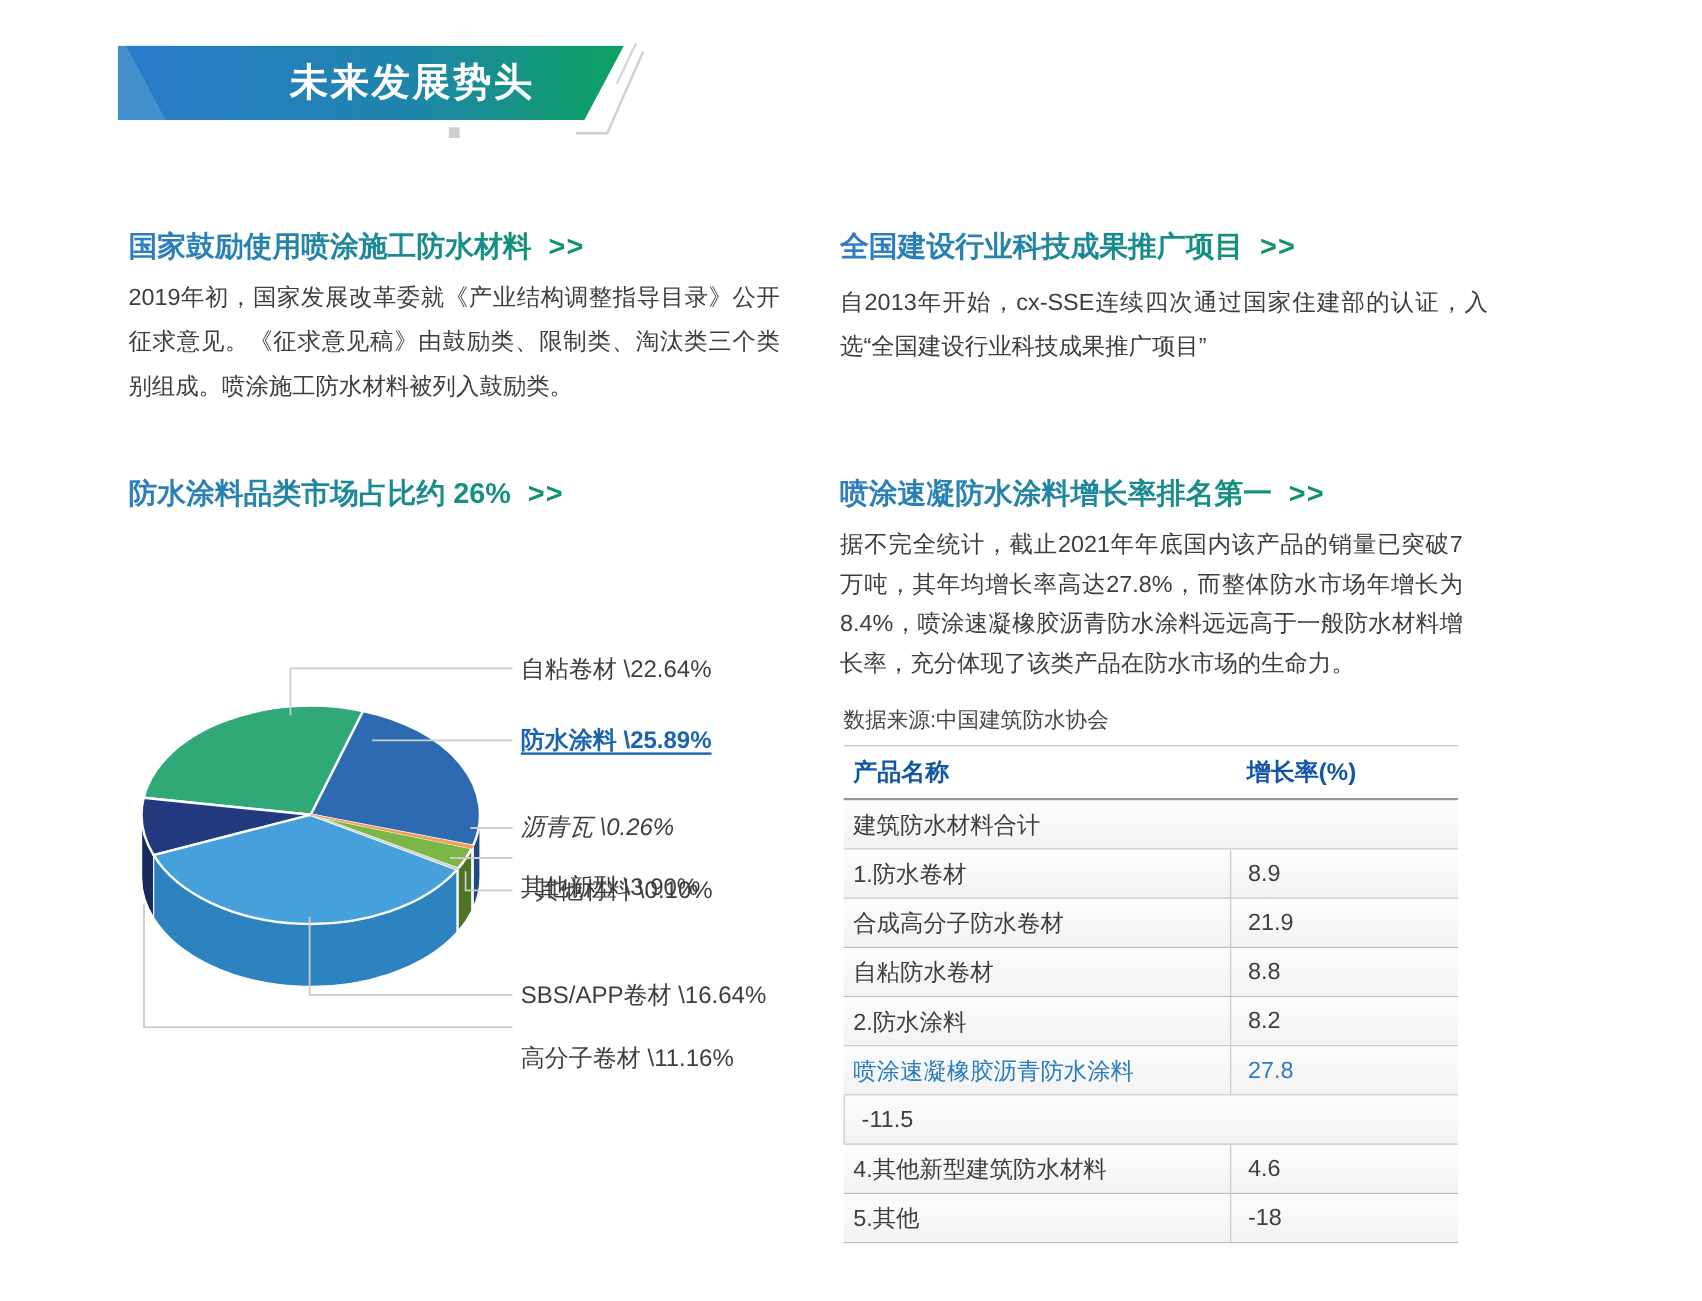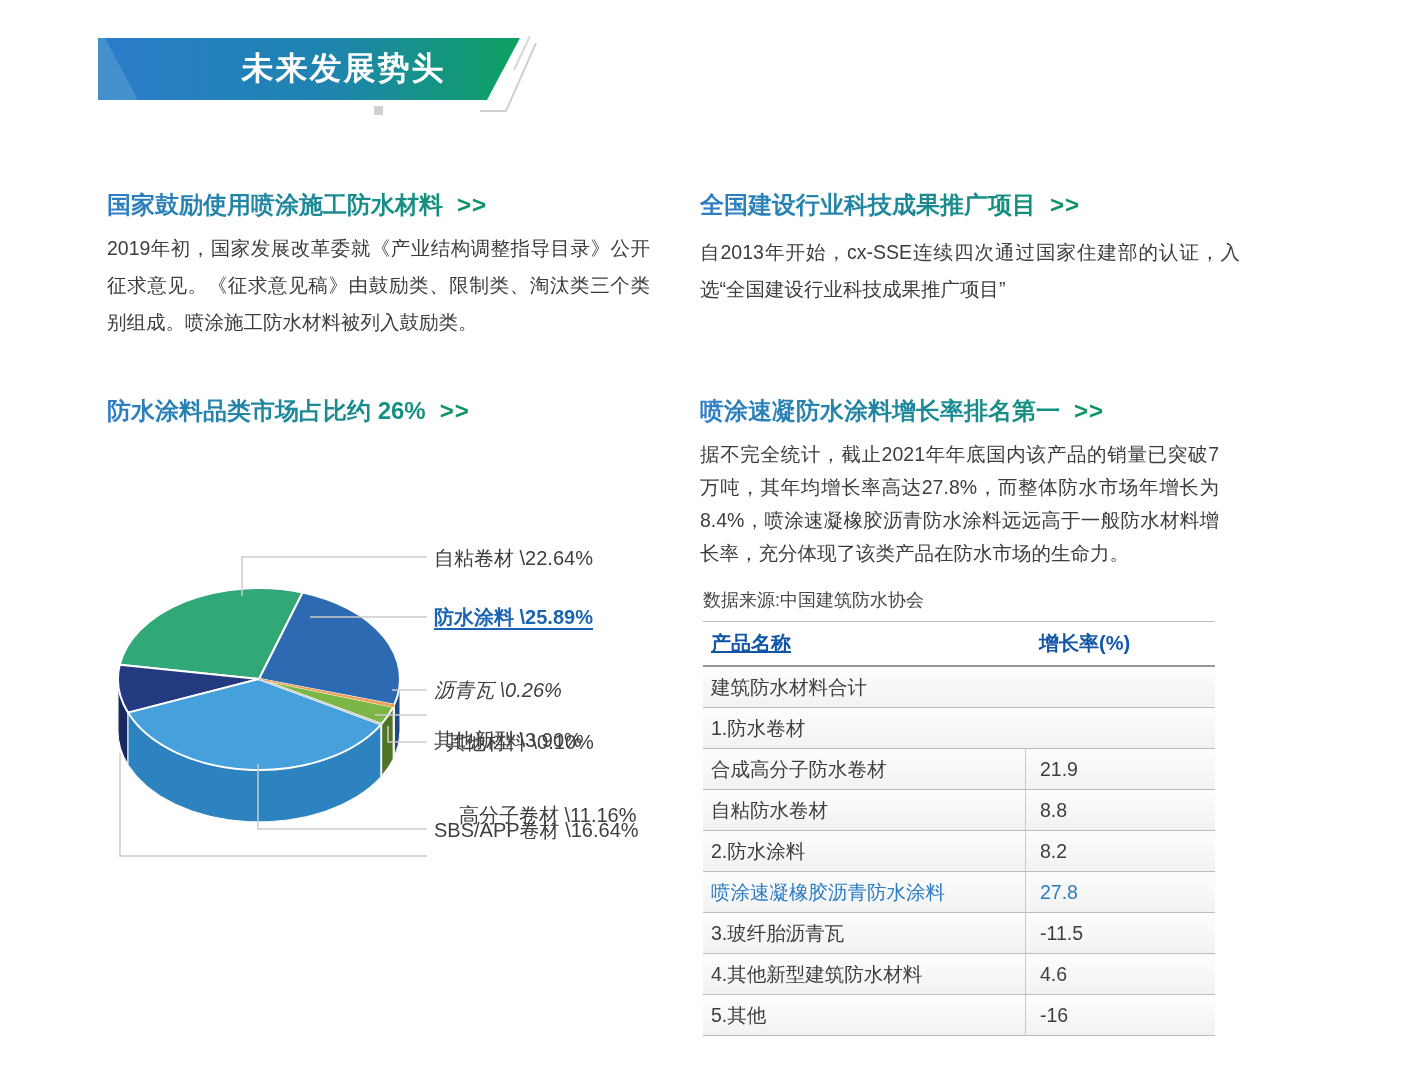--- a/index.html
+++ b/index.html
@@ -34,21 +34,21 @@
     border-top:1px solid #bdbdbd; border-bottom:2px solid #969696;
     box-shadow:0 5px 0 -3px #cccccc; font-size:20px; font-weight:700; color:#1155a6; }
   .t-row { display:flex; height:41px; align-items:center;
     border-bottom:1px solid #bcbcbc;
     background:linear-gradient(180deg,#fdfdfd,#f2f2f2);
     font-size:19.5px; color:#3e3e3e; }
   .t-name { flex:0 0 322px; padding-left:8px; white-space:nowrap; overflow:hidden; }
   .t-val  { flex:1; padding-left:14px; }
   .t-row .t-val { border-left:1px solid #c9c9c9; height:100%; display:flex; align-items:center; }
   .t-row.hl { color:#2a7cc2; }
-  .t-header .t-name { padding-left:8px;text-decoration:underline; }
+  .t-header .t-name { padding-left:8px; }
 
   
   .pie-label { position:absolute; font-size:20px; color:#3e3e3e; white-space:nowrap; height:22px; line-height:22px; }
   .pie-label.emph { color:#1b64b1; font-weight:700; text-decoration:underline; text-underline-offset:4px; }
 
   svg#pie-layer { position:absolute; left:0; top:0; pointer-events:none; }
 </style>
 </head>
 <body>
 
@@ -83,48 +83,48 @@
   <div class="t-header">
     <div class="t-name">产品名称</div>
     <div class="t-val">增长率(%)</div>
   </div>
   <div id="t-body">
       <div class="t-row">
         <div class="t-name">建筑防水材料合计</div>
       </div>
       <div class="t-row">
         <div class="t-name">1.防水卷材</div>
+        <div class="t-val">8.9</div>
       </div>
       <div class="t-row">
         <div class="t-name">合成高分子防水卷材</div>
         <div class="t-val">21.9</div>
       </div>
       <div class="t-row">
         <div class="t-name">自粘防水卷材</div>
         <div class="t-val">8.8</div>
       </div>
       <div class="t-row">
         <div class="t-name">2.防水涂料</div>
         <div class="t-val">8.2</div>
       </div>
       <div class="t-row hl">
         <div class="t-name">喷涂速凝橡胶沥青防水涂料</div>
         <div class="t-val">27.8</div>
       </div>
       <div class="t-row">
-        <div class="t-name">3.玻纤胎沥青瓦</div>
         <div class="t-val">-11.5</div>
       </div>
       <div class="t-row">
         <div class="t-name">4.其他新型建筑防水材料</div>
         <div class="t-val">4.6</div>
       </div>
       <div class="t-row">
         <div class="t-name">5.其他</div>
-        <div class="t-val">-16</div>
+        <div class="t-val">-18</div>
       </div>
     </div>
 </div>
 
 <svg id="pie-layer" width="1418" height="1084" viewBox="0 0 1418 1084">
     <path d="M 480,111 L 506,111 L 536,43" fill="none" stroke="#d0d0d0" stroke-width="2"></path>
     <path d="M 530,36 L 514,70" fill="none" stroke="#d8d8d8" stroke-width="2"></path>
     <path d="M 118.0,679.0 A 141,91 0 0 0 128.0,712.6 l 0,52 A 141,91 0 0 1 118.0,731.0 Z" fill="#18295e" stroke="#ffffff" stroke-width="1"></path>
     <path d="M 128.0,712.6 A 141,91 0 0 0 381.0,724.6 l 0,52 A 141,91 0 0 1 128.0,764.6 Z" fill="#2d83c0" stroke="#ffffff" stroke-width="1"></path>
     <path d="M 394.2,704.8 A 141,91 0 0 0 400.0,679.0 l 0,52 A 141,91 0 0 1 394.2,756.8 Z" fill="#1d4b85" stroke="#ffffff" stroke-width="1"></path>
@@ -142,18 +142,18 @@
     <polyline points="242,596 242,557 427,557" fill="none" stroke="#cbcbcb" stroke-width="1.5"></polyline>
     <polyline points="120,753 120,856 427,856" fill="none" stroke="#cbcbcb" stroke-width="1.5"></polyline>
     <polyline points="258,764 258,829 427,829" fill="none" stroke="#cbcbcb" stroke-width="1.5"></polyline>
     <polyline points="388,726 388,742 427,742" fill="none" stroke="#cbcbcb" stroke-width="1.5"></polyline>
     <polyline points="375,715 427,715" fill="none" stroke="#cbcbcb" stroke-width="1.5"></polyline>
     <polyline points="392,690 427,690" fill="none" stroke="#cbcbcb" stroke-width="1.5"></polyline>
   </svg>
 <div id="pie-labels">
     <div class="pie-label emph" style="left: 434px; top: 606px;">防水涂料 \25.89%</div>
     <div class="pie-label" style="left: 434px; top: 547px;">自粘卷材 \22.64%</div>
-    <div class="pie-label" style="left: 434px; top: 804px; margin-left: 25px;">高分子卷材 \11.16%</div>
+    <div class="pie-label" style="left: 434px; top: 871px;">高分子卷材 \11.16%</div>
     <div class="pie-label" style="left: 434px; top: 819px;">SBS/APP卷材 \16.64%</div>
     <div class="pie-label" style="left: 434px; top: 731px; margin-left: 12px;">其他材料 \0.10%</div>
     <div class="pie-label" style="left: 434px; top: 729px;">其他新型 \3.90%</div>
     <div class="pie-label" style="left: 434px; top: 679px; font-style: italic;">沥青瓦 \0.26%</div>
   </div>
 
 </body></html>

